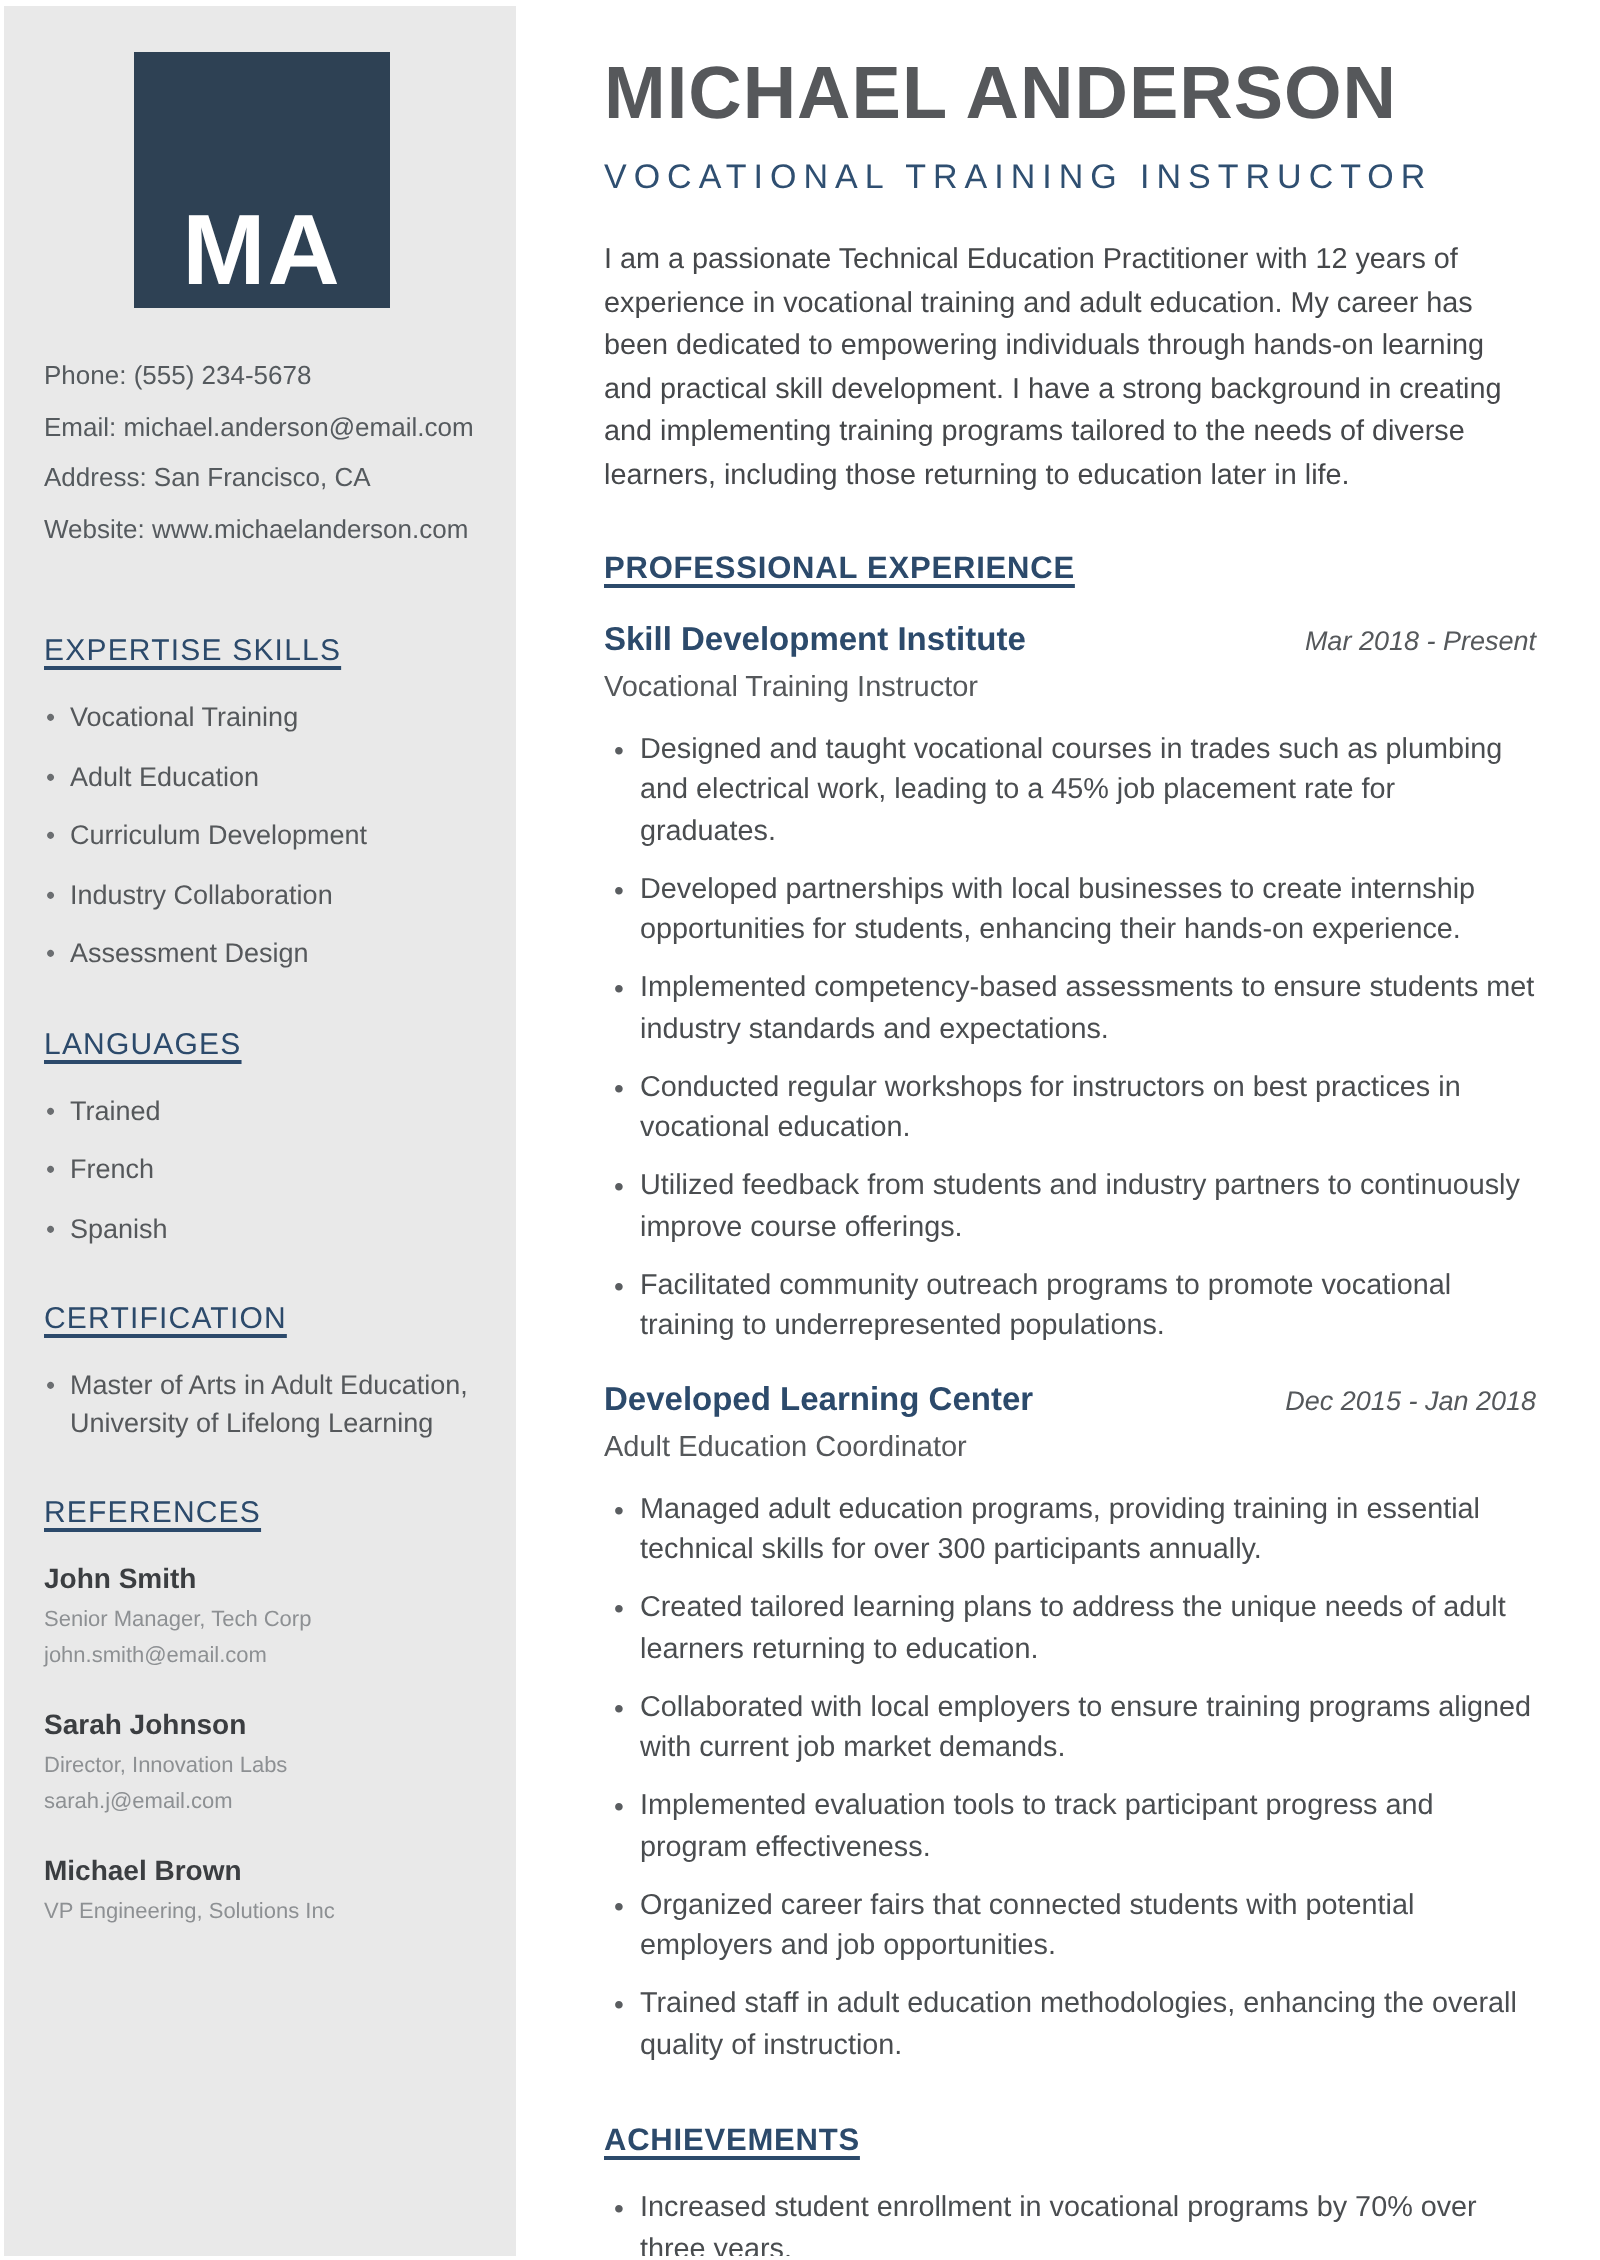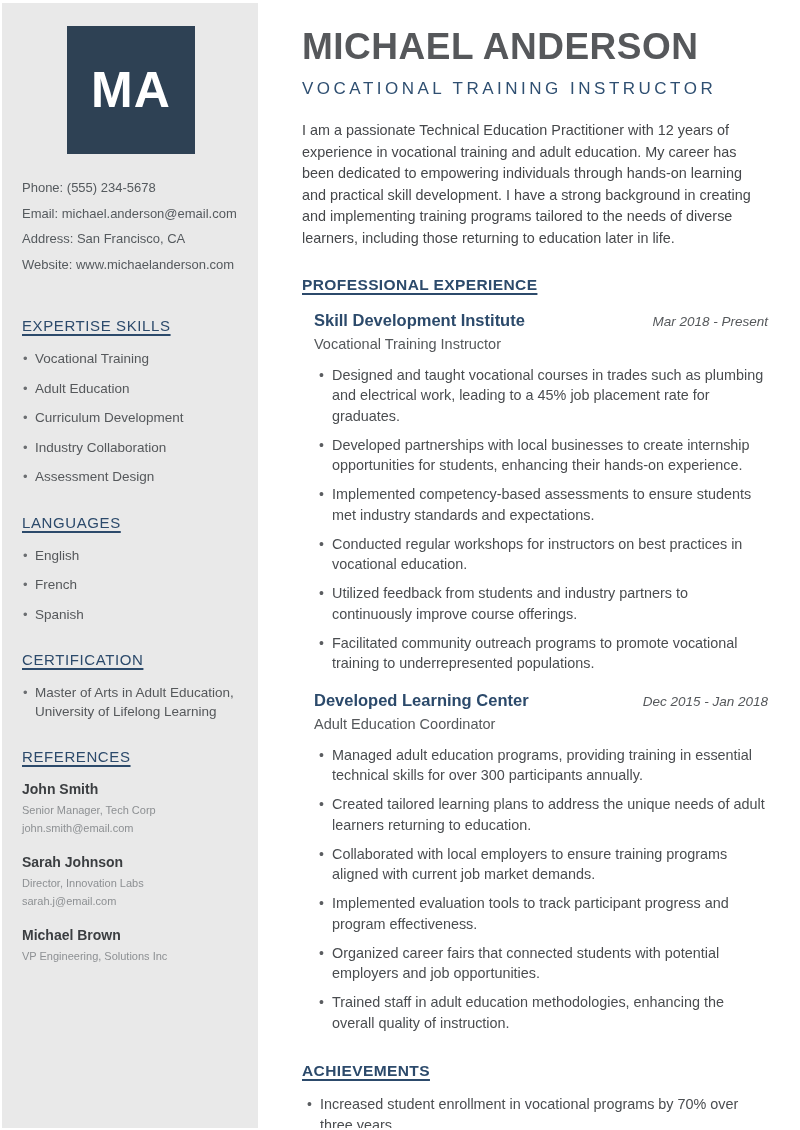--- a/index.html
+++ b/index.html
@@ -8,21 +8,21 @@
 
   .page { display: flex; width: 800px; height: 1130px; background: #fff; padding: 3px 0 2px 2px; }
 
   
   .sidebar {
     width: 256px; flex: 0 0 256px; background: #e9e9e9;
     padding: 23px 18px 20px 20px; overflow: hidden;
   }
   .monogram {
     width: 128px; height: 128px; background: #2e4154; margin: 0 auto;
-    display: flex; align-items: center; justify-content: center;
+    display: flex; align-items: flex-end; justify-content: center;
   }
   .monogram span {
     color: #ffffff; font-size: 50px; font-weight: bold; letter-spacing: 1px;
   }
   .contact { margin-top: 21px; }
   .contact .contact-line {
     font-size: 13px; color: #555a5e; line-height: 25.5px; white-space: nowrap;
   }
   .side-section { margin-top: 27px; }
   .side-section.first { margin-top: 40px; }
@@ -53,21 +53,21 @@
   }
   .summary {
     margin-top: 21px; font-size: 14.4px; color: #45474a; line-height: 21.6px;
   }
   .main-section-title {
     font-size: 15.5px; font-weight: bold; color: #2c4a6b; letter-spacing: 0.4px;
     text-decoration: underline; text-underline-offset: 3px; text-decoration-thickness: 1.5px;
   }
   .experience-title { margin-top: 26px; }
   .achievements-title { margin-top: 29px; }
-  .job { margin-top: 17px; margin-left: 12px; }
+  .job { margin-top: 17px; }
   .job-header { display: flex; align-items: baseline; justify-content: space-between; }
   .job-company { font-size: 16.5px; font-weight: bold; color: #2c4a6b; }
   .job-dates { font-size: 13.5px; font-style: italic; color: #55585b; }
   .job-role { margin-top: 6px; font-size: 14.5px; color: #55585b; }
   ul.main-list { list-style: none; margin-top: 13px; }
   ul.main-list li {
     position: relative; padding-left: 18px; font-size: 14.4px; color: #4a4d50;
     line-height: 20.5px; margin-bottom: 8.5px;
   }
   ul.main-list li::before {
@@ -111,21 +111,21 @@
 
           <li>Assessment Design</li>
 
         </ul>
     </div>
 
     <div class="side-section">
       <div class="side-title">LANGUAGES</div>
       <ul class="side-list">
 
-          <li>English</li>
+          <li>Trained</li>
 
           <li>French</li>
 
           <li>Spanish</li>
         </ul>
     </div>
 
     <div class="side-section">
       <div class="side-title">CERTIFICATION</div>
       <ul class="side-list">

